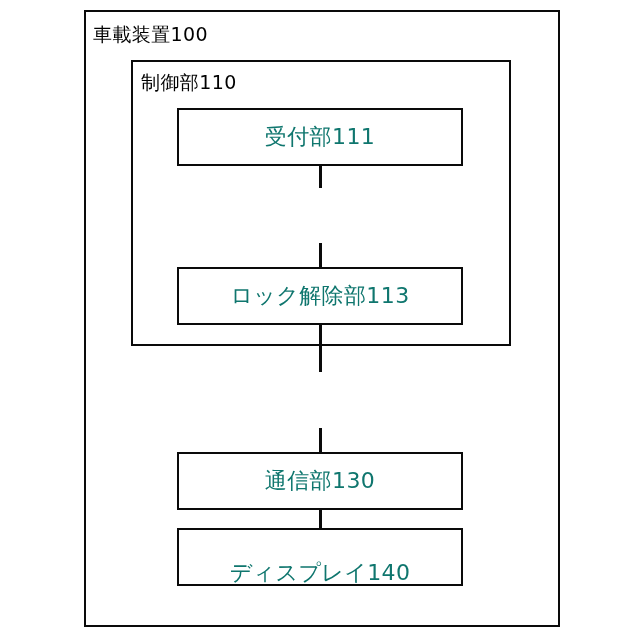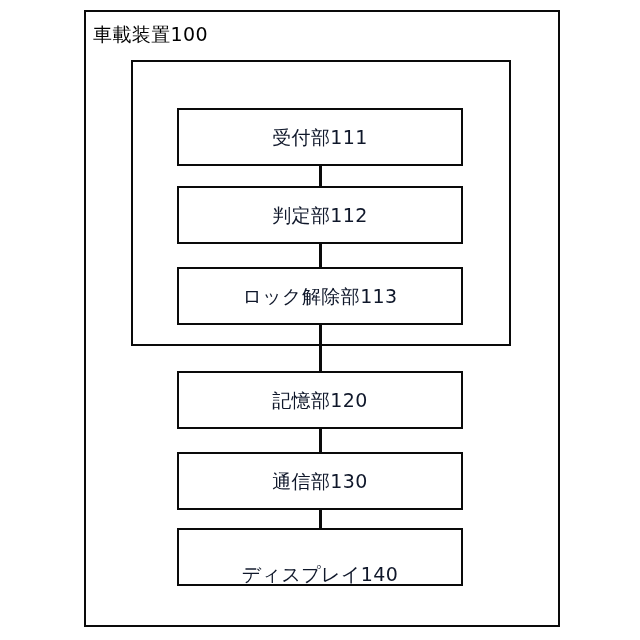--- a/index.html
+++ b/index.html
@@ -71,25 +71,25 @@
     left: 177px;
     width: 286px;
     height: 58px;
     background: #ffffff;
     border: 2.5px solid #0a0a0a;
     display: flex;
     align-items: center;
     justify-content: center;
   }
   .unit-label {
-    font-size: 19px;
+    font-size: 22px;
     line-height: 1;
     letter-spacing: 0.4px;
     white-space: nowrap;
-    color: #0f172a;
+    color: #0f766e;
     transform: translateY(-0.5px);
   }
 
   #unit-reception   { top: 108px; }
   #unit-judgement   { top: 186px; }
   #unit-unlock      { top: 267px; }
   #unit-storage     { top: 371px; }
   #unit-comm        { top: 452px; text-align: right; }
   #unit-display     { top: 528px; align-items: flex-end; }
 
@@ -108,42 +108,37 @@
 </style>
 </head>
 <body>
 
 <div id="diagram-canvas">
 
   <div class="box" id="device-box"></div>
   <div class="enclosure-label" id="device-label">車載装置100</div>
 
   <div class="box" id="controller-box"></div>
+  <div class="enclosure-label" id="controller-label">制御部110</div>
 
   <div class="connector" id="connector-1"></div>
   <div class="connector" id="connector-2"></div>
   <div class="connector" id="connector-3"></div>
   <div class="connector" id="connector-4"></div>
   <div class="connector" id="connector-5"></div>
 
   <div class="unit-box" id="unit-reception">
     <span class="unit-label">受付部111</span>
   </div>
 
-  <div class="unit-box" id="unit-judgement">
-    <span class="unit-label">判定部112</span>
-  </div>
 
   <div class="unit-box" id="unit-unlock">
     <span class="unit-label">ロック解除部113</span>
   </div>
 
-  <div class="unit-box" id="unit-storage">
-    <span class="unit-label">記憶部120</span>
-  </div>
 
   <div class="unit-box" id="unit-comm">
     <span class="unit-label">通信部130</span>
   </div>
 
   <div class="unit-box" id="unit-display">
     <span class="unit-label">ディスプレイ140</span>
   </div>
 
 </div>

